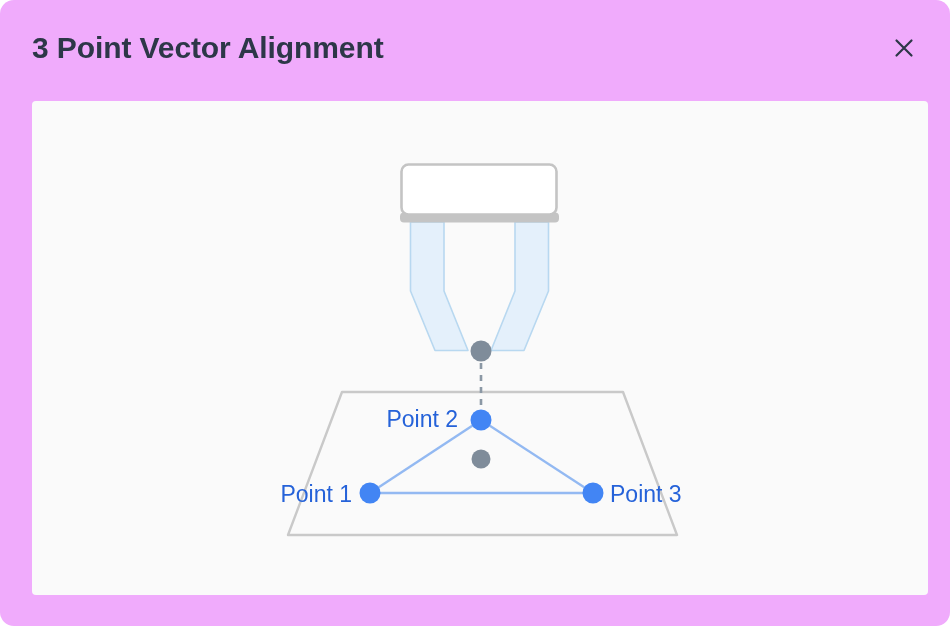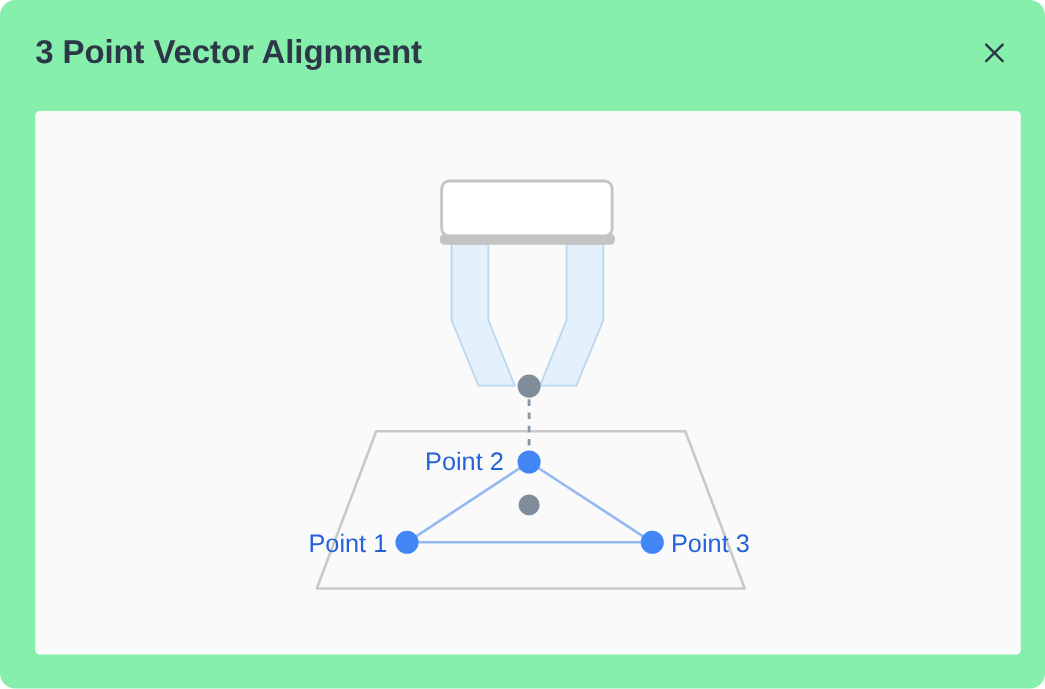--- a/index.html
+++ b/index.html
@@ -15,21 +15,21 @@
     -webkit-font-smoothing: antialiased;
     overflow: hidden;
   }
 
   .dialog {
     position: absolute;
     left: 0;
     top: 0;
     width: 950px;
     height: 626px;
-    background: #86efac;
+    background: #f0abfc;
     border-radius: 14px;
     box-sizing: border-box;
     overflow: hidden;
   }
 
   
   .dialog-header {
     position: absolute;
     left: 0;
     top: 0;

